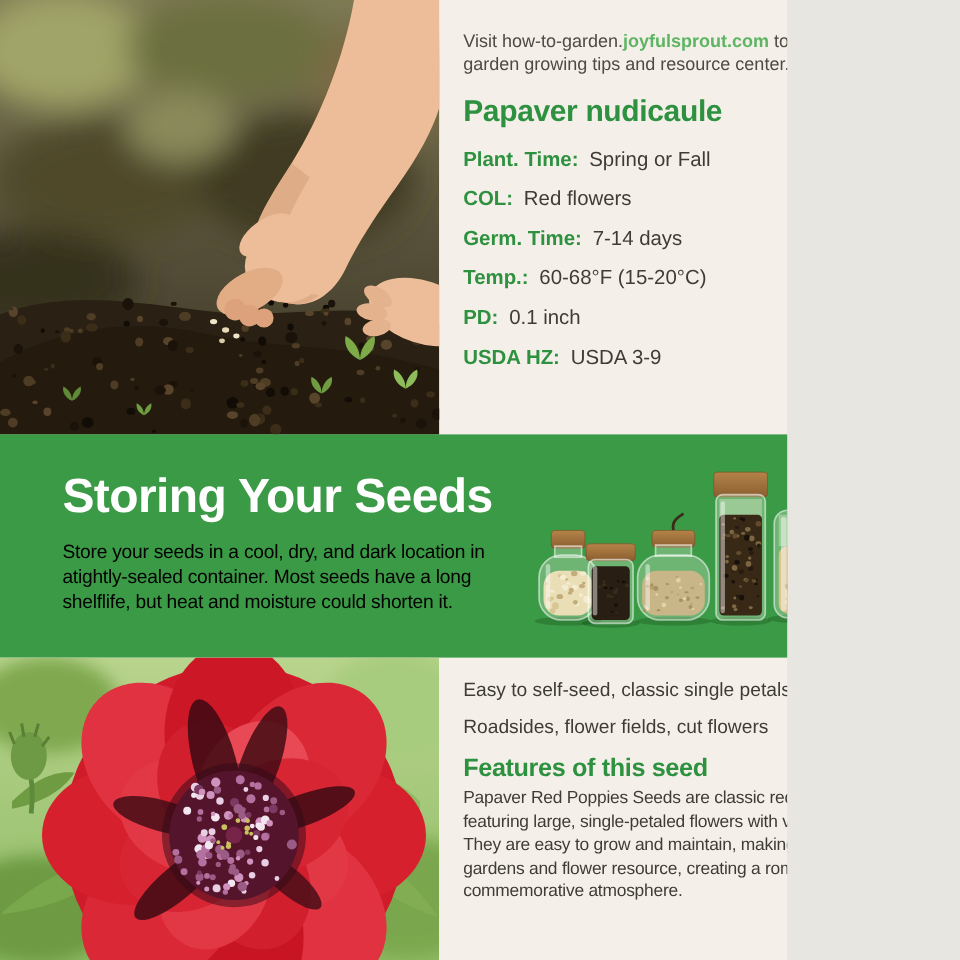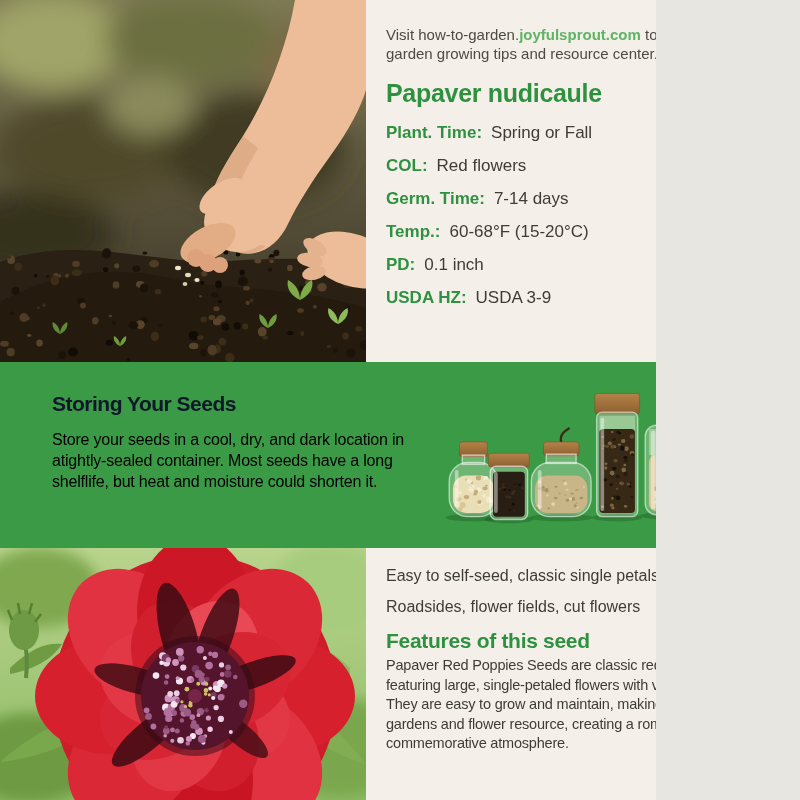--- a/index.html
+++ b/index.html
@@ -17,21 +17,21 @@
   .visit .link{color:#5db463;font-weight:bold;}
   .plant-name{margin:16px 0 0 0;font-size:25px;letter-spacing:-0.3px;color:#2e9140;font-weight:bold;}
   .attrs{list-style:none;margin:15px 0 0 0;padding:0;}
   .attrs li{height:18px;margin-bottom:15px;font-size:17px;white-space:nowrap;}
   .attrs .lab{color:#2e9140;font-weight:bold;margin-right:9px;}
   .attrs .val{color:#3e3d35;}
 
   
   .band{position:absolute;left:0;top:362px;width:800px;height:186px;background:#3b9a45;}
   .band-text{position:absolute;left:52px;top:30px;width:368px;}
-  .band-title{margin:0;font-size:21px;letter-spacing:-0.5px;color:#0f172a;font-weight:bold;}
+  .band-title{margin:0;font-size:40px;letter-spacing:-0.5px;color:#ffffff;font-weight:bold;}
   .band-body{margin:13px 0 0 0;width:354px;font-size:16px;letter-spacing:-0.2px;
              line-height:21px;color:#000000;}
   .jars{position:absolute;left:438px;top:16px;width:336px;height:156px;}
 
   
   .details{position:absolute;left:366px;top:548px;width:434px;height:252px;
            box-sizing:border-box;padding:14px 0 0 20px;}
   .glabel{margin:0;font-size:17px;color:#2e9140;font-weight:bold;}
   .dval{margin:5px 0 13px 0;font-size:16px;color:#3e3d35;}
   .features-title{margin:7px 0 3px 0;font-size:21px;letter-spacing:-0.3px;color:#2e9140;font-weight:bold;}

